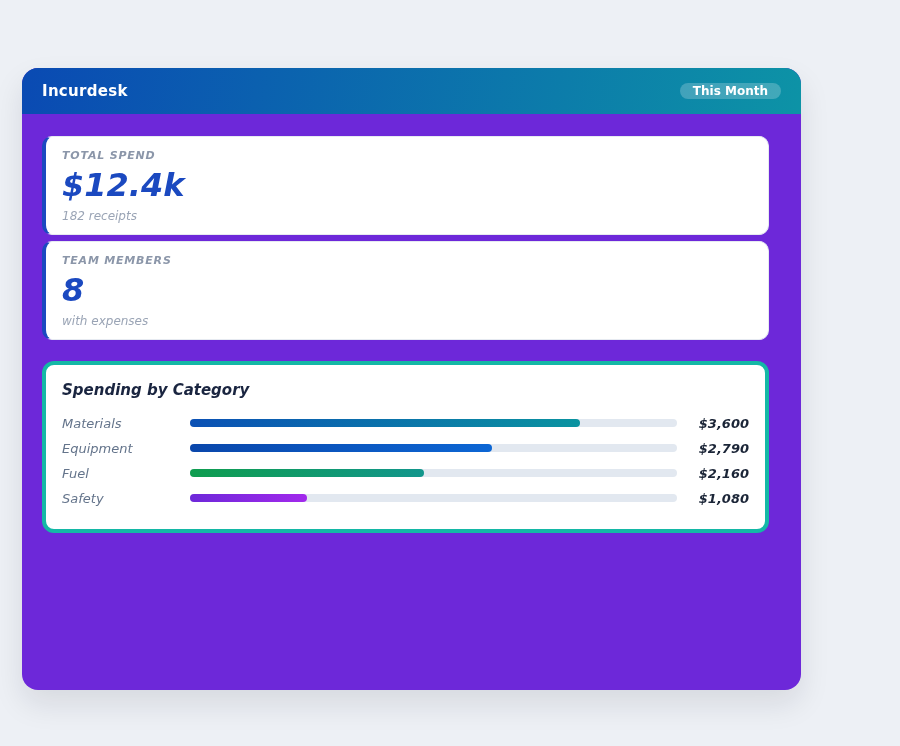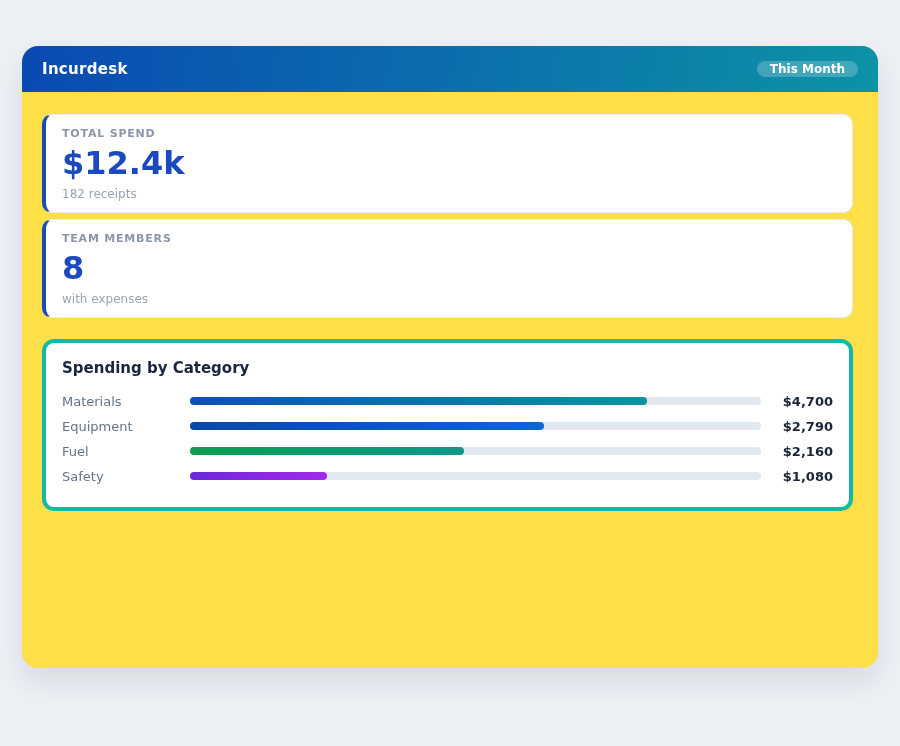--- a/index.html
+++ b/index.html
@@ -4,40 +4,40 @@
 <style>
   * { margin:0; padding:0; box-sizing:border-box; }
   html,body { width:900px; height:746px; }
   body {
     background:#edf0f5;
     font-family:"DejaVu Sans", sans-serif;
     position:relative;
     overflow:hidden;
   }
   .panel {
-    position:absolute; left:22px; top:46px;
-    width:856px; height:622px;
-    background:#fde047;
+    position:absolute; left:22px; top:68px;
+    width:779px; height:622px;
+    background:#6d28d9;
     border-radius:16px;
     box-shadow:0 14px 30px rgba(15,23,42,.10);
   }
   .app-header {
     height:46px;
     border-radius:16px 16px 0 0;
     display:flex; align-items:center; justify-content:space-between;
     padding:0 20px;
   }
   .app-title { color:#ffffff; font-size:15px; font-weight:bold; letter-spacing:.3px; }
   .badge {
     color:#ffffff; font-size:12px; font-weight:bold;
     background:rgba(255,255,255,.22);
     padding:1px 13px; border-radius:999px;
     cursor:pointer;
   }
-  .content { padding:22px 25px 0 20px; }
+  .content { padding:22px 32px 0 20px;font-style:italic; }
   .stat-card {
     background:#ffffff;
     border:1px solid #e6eaf1;
     border-left-width:4px; border-left-style:solid;
     border-radius:10px;
     padding:12px 16px 11px 16px;
     margin-bottom:6px;
   }
   .stat-label { font-size:11px; font-weight:bold; color:#8b96a9; letter-spacing:.8px; line-height:1.2; }
   .stat-value { font-size:32px; font-weight:bold; line-height:1.2; margin-top:4px; }
@@ -90,21 +90,21 @@
 </div>
 
     <div class="chart-card">
       <div class="chart-title">Spending by Category</div>
       <div id="chart-rows">
   <div class="chart-row">
     <div class="row-label">Materials</div>
     <div class="bar-track" style="background: rgb(226, 232, 240);">
       <div class="bar-fill" style="width: 80%; background: linear-gradient(90deg, rgb(11, 81, 181), rgb(10, 147, 160));"></div>
     </div>
-    <div class="row-value">$4,700</div>
+    <div class="row-value">$3,600</div>
   </div>
 
   <div class="chart-row">
     <div class="row-label">Equipment</div>
     <div class="bar-track" style="background: rgb(226, 232, 240);">
       <div class="bar-fill" style="width: 62%; background: linear-gradient(90deg, rgb(10, 71, 171), rgb(12, 102, 212));"></div>
     </div>
     <div class="row-value">$2,790</div>
   </div>
 

